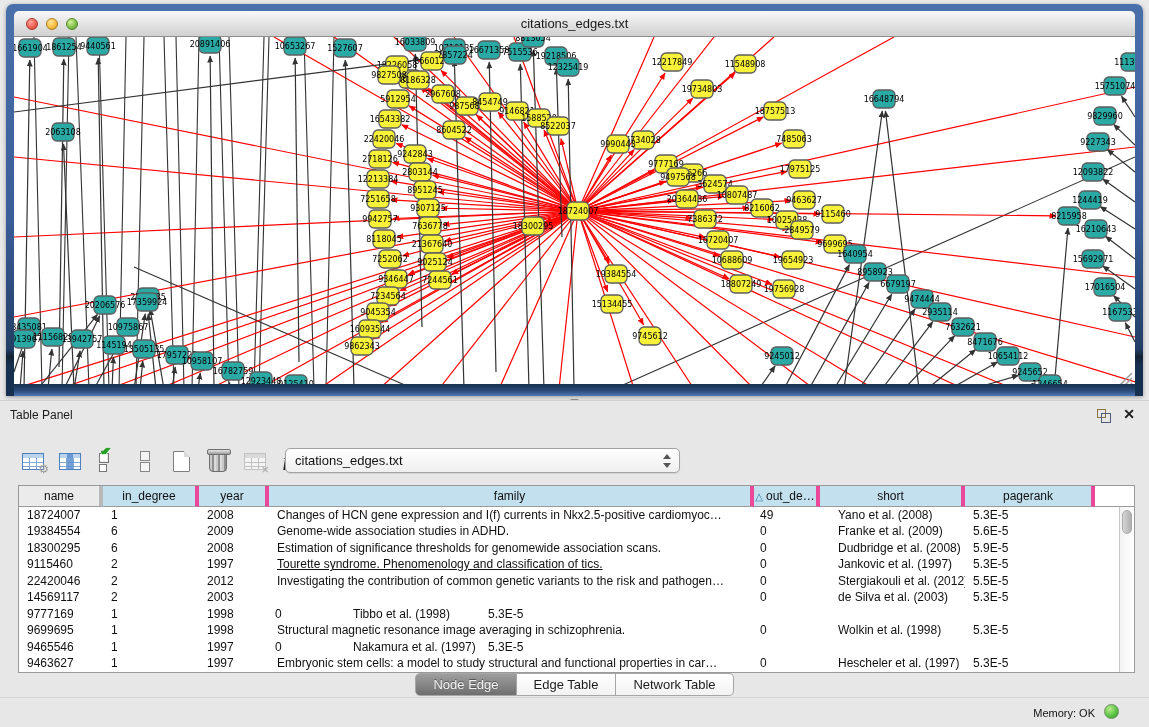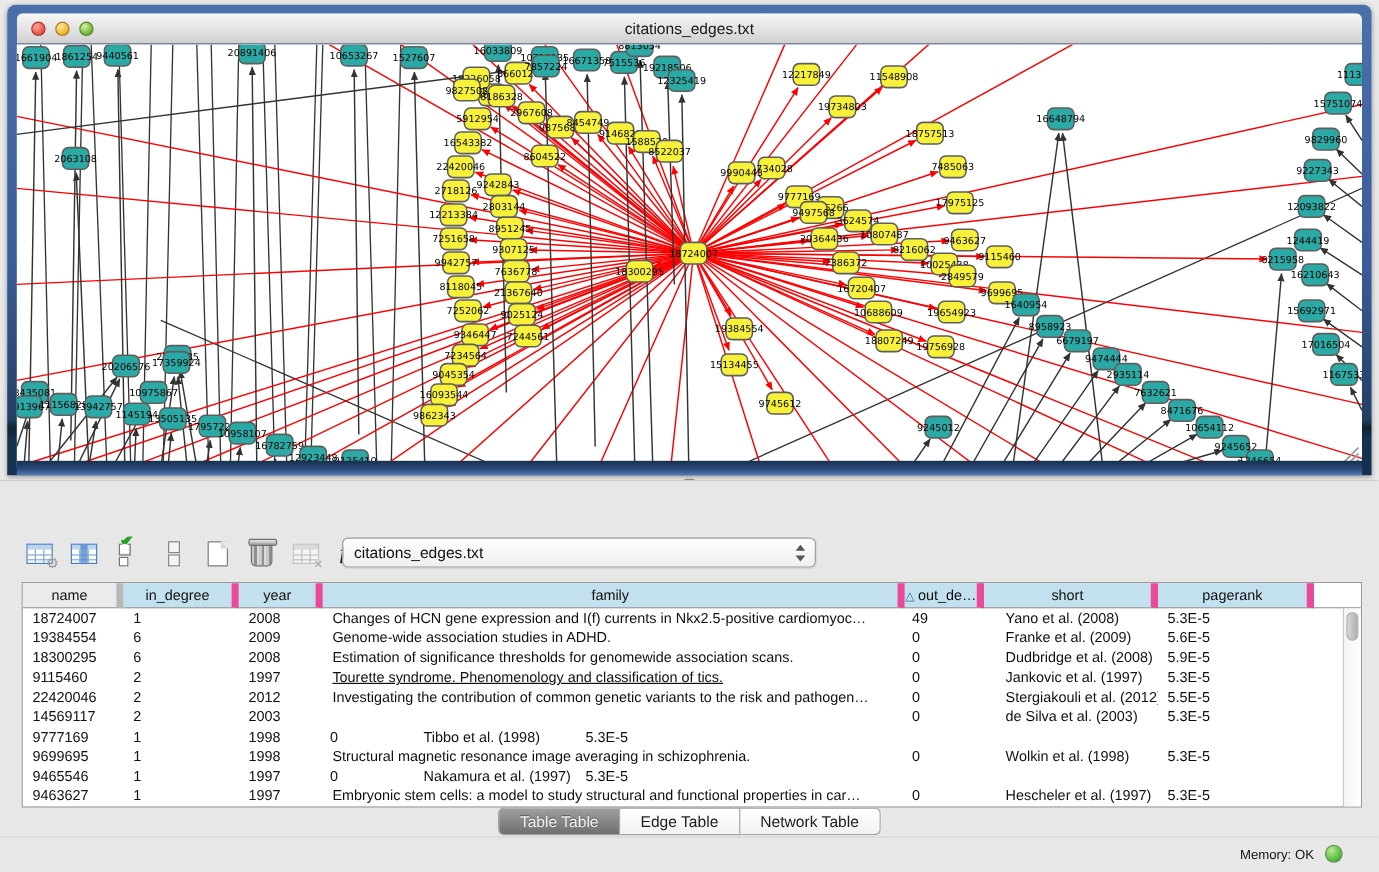--- a/index.html
+++ b/index.html
@@ -79,21 +79,21 @@
   .combo-arrows { position:absolute; right:8px; top:4px; width:9px; height:16px; }
   .combo-arrows::before { content:""; position:absolute; left:1px; top:1px;
     border-left:4px solid transparent; border-right:4px solid transparent; border-bottom:5px solid #555; }
   .combo-arrows::after { content:""; position:absolute; left:1px; bottom:1px;
     border-left:4px solid transparent; border-right:4px solid transparent; border-top:5px solid #555; }
 
   
   .tablewrap { position:absolute; left:18px; top:84px; width:1117px; height:188px;
     border:1px solid #9A9A9A; background:#FFF; }
   .thead { display:flex; height:21px; }
-  .th { border-right:6px solid #ec4899; border-bottom:1px solid #9A9A9A; background:#C2E0EE;
+  .th { border-right:4px solid #ec4899; border-bottom:1px solid #9A9A9A; background:#C2E0EE;
     font-size:12px; text-align:center; line-height:20px; color:#111; overflow:hidden; white-space:nowrap; }
   .th.gray { background:#EBEBEB; border-right-color:#B8B8B8; }
   .th .sortmark { color:#2E7E9E; font-size:10px; margin-right:3px; }
   .th.filler { background:#FFF; border-right:none; flex:1; }
   .tbody { position:absolute; left:0; top:21px; right:15px; bottom:0; overflow:hidden; }
   .tr { display:flex; height:16.45px; background:#FFF; }
   .td { font-size:12px; line-height:16px; color:#101010; white-space:nowrap; overflow:hidden; }
   .td.c0 { padding-left:8px; } .td.c1 { padding-left:8px; } .td.c2 { padding-left:8px; }
   .td.c3 { padding-left:8px; } .td.c4 { padding-left:6px; } .td.c5 { padding-left:18px; }
   .td.c6 { padding-left:8px; }
@@ -789,20 +789,25 @@
           <line x1="1114" y1="350" x2="1118" y2="346" stroke="#9A9A9A" stroke-width="1.5"></line>
         </svg>
     </div>
   </div>
 
   <div class="splitter">
     <div class="knob"></div>
   </div>
 
   <div class="table-panel">
+    <div class="panel-header">
+      <span class="panel-title">Table Panel</span>
+      <span class="ic-float"></span>
+      <span class="ic-close">✕</span>
+    </div>
 
     <div class="toolbar" id="toolbar">
         <div class="tbtn">
           <span class="grid-base ic-table-gear"></span>
         </div>
         <div class="tbtn">
           <span class="grid-base ic-table-col"></span>
         </div>
         <div class="tbtn">
           <span class="ic-checks">
@@ -931,21 +936,21 @@
             <div class="td c5" style="width: 145px;">Hescheler et al. (1997)</div>
             <div class="td c6" style="width: 130px;">5.3E-5</div>
           </div>
         </div>
       <div class="vscroll">
         <div class="vthumb"></div>
       </div>
     </div>
 
     <div class="tabsrow" id="tabsrow">
-        <div class="seg selected">Table Table</div>
+        <div class="seg selected">Node Edge</div>
         <div class="seg">Edge Table</div>
         <div class="seg">Network Table</div>
       </div>
 
     <div class="status-sep"></div>
     <span class="memory-label">Memory: OK</span>
     <span class="memory-dot"></span>
   </div>
 
 </div>

